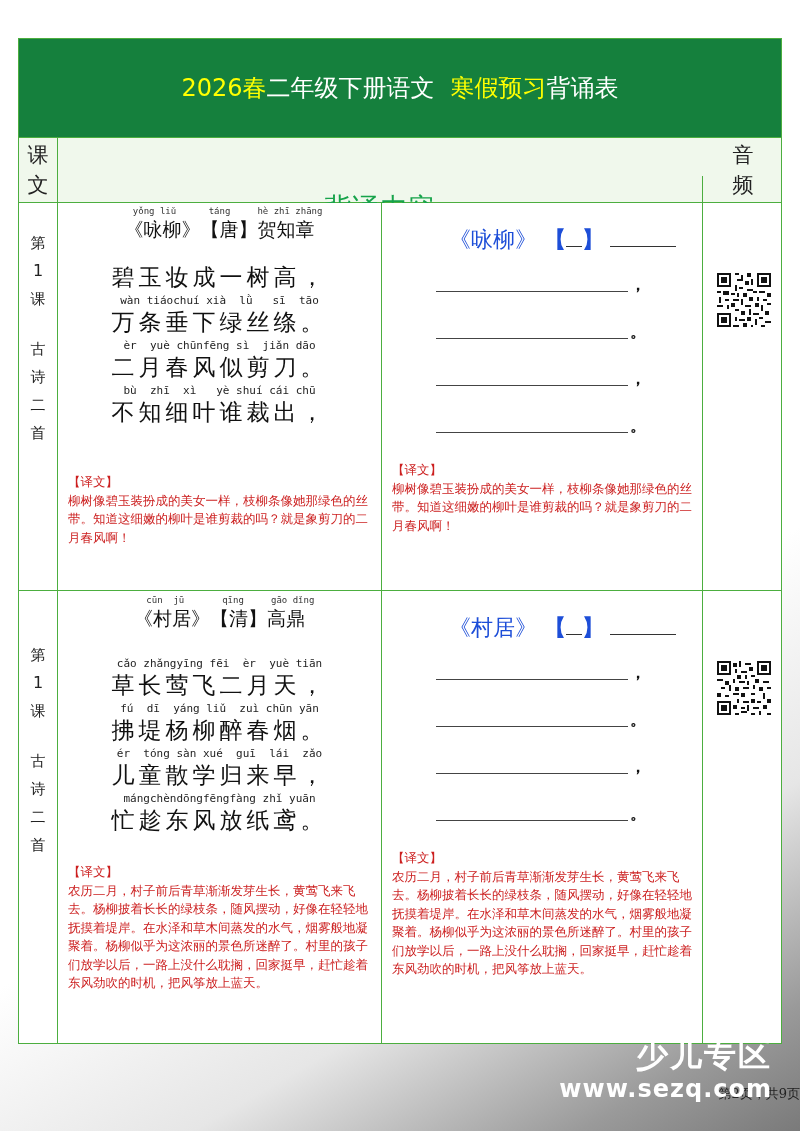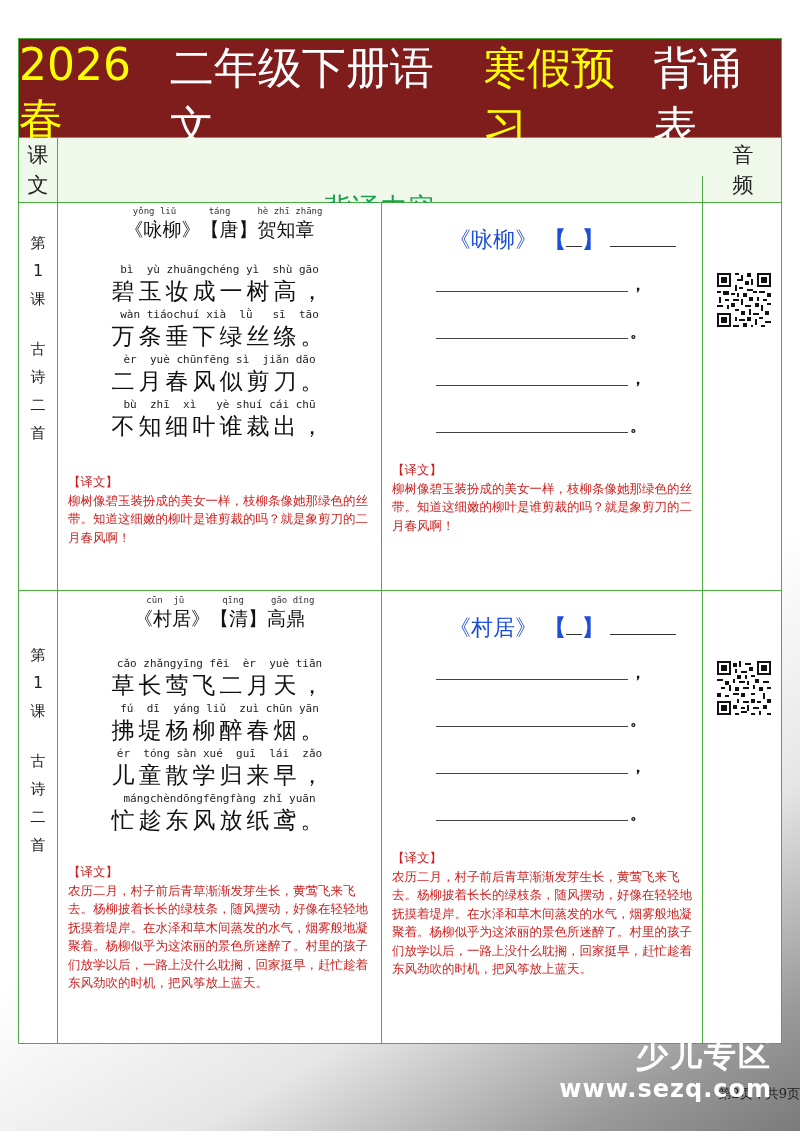--- a/index.html
+++ b/index.html
@@ -9,25 +9,25 @@
     background: linear-gradient(150deg, #ffffff 0%, #ffffff 62%, #e6e6e6 78%, #9a9a9a 92%, #7a7a7a 100%);
     font-family: "DejaVu Serif", "Liberation Serif", serif;
     color: #000;
   }
   .sheet {
     position: absolute; left: 18px; top: 38px; width: 764px; height: 1006px;
     border: 1.5px solid #4cae3f;
   }
   .title-band {
     position: absolute; left: 0; top: 0; width: 100%; height: 99px;
-    background: #7f1d1d;
+    background: #15803d;
     border-bottom: 1.5px solid #4cae3f;
-    display: flex; justify-content: center;
+    display: flex; align-items: center; justify-content: center;
     font-family: "DejaVu Sans", "Liberation Sans", sans-serif;
-    font-size: 44px; letter-spacing: 0px;
+    font-size: 24px; letter-spacing: 0px;
   }
   .title-band .yellow { color: #ffff00; }
   .title-band .white { color: #ffffff; }
   .title-band .gap { display: inline-block; width: 16px; }
 
   .header-row {
     position: absolute; left: 0; top: 99px; width: 100%; height: 65px;
     background: #f0f8ec;
     border-bottom: 1.5px solid #4cae3f;
   }
@@ -175,21 +175,20 @@
       <span>首</span>
     </div>
 
     <div class="col-poem">
       <div class="poem-title" style="top:3px;">
         <span class="py-line">   yǒng liǔ      táng     hè zhī zhāng</span>
         <span>《咏柳》【唐】贺知章</span>
       </div>
       <div class="poem-lines" style="top:60px;">
         <div class="poem-line">
-          <span class="py">bì  yù zhuāngchéng yì  shù gāo</span>
           <span class="hz">碧玉妆成一树高，</span>
         </div>
         <div class="poem-line">
           <span class="py">wàn tiáochuí xià  lǜ   sī  tāo</span>
           <span class="hz">万条垂下绿丝绦。</span>
         </div>
         <div class="poem-line">
           <span class="py">èr  yuè chūnfēng sì  jiǎn dāo</span>
           <span class="hz">二月春风似剪刀。</span>
         </div>

